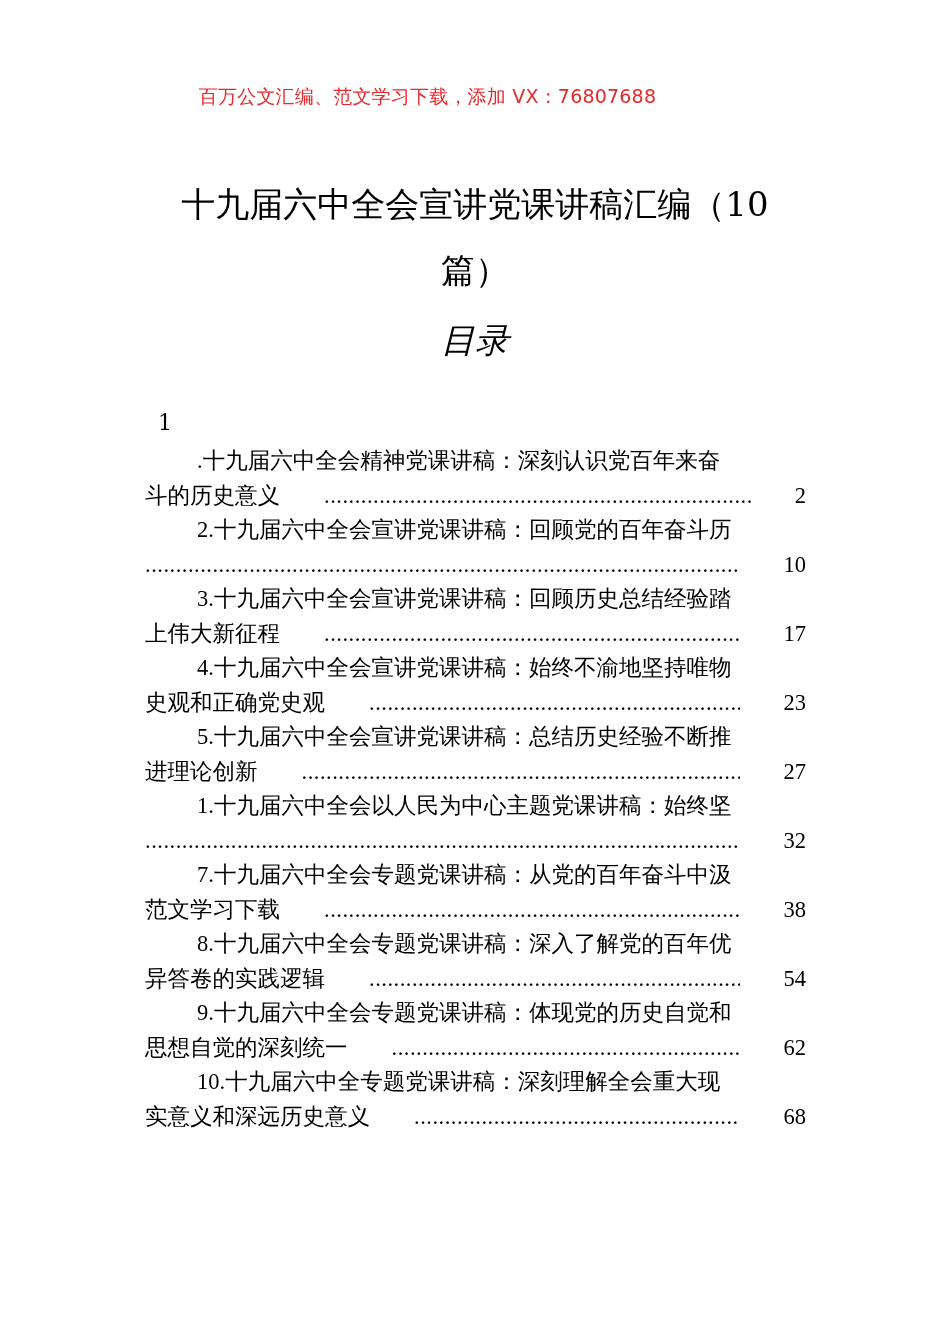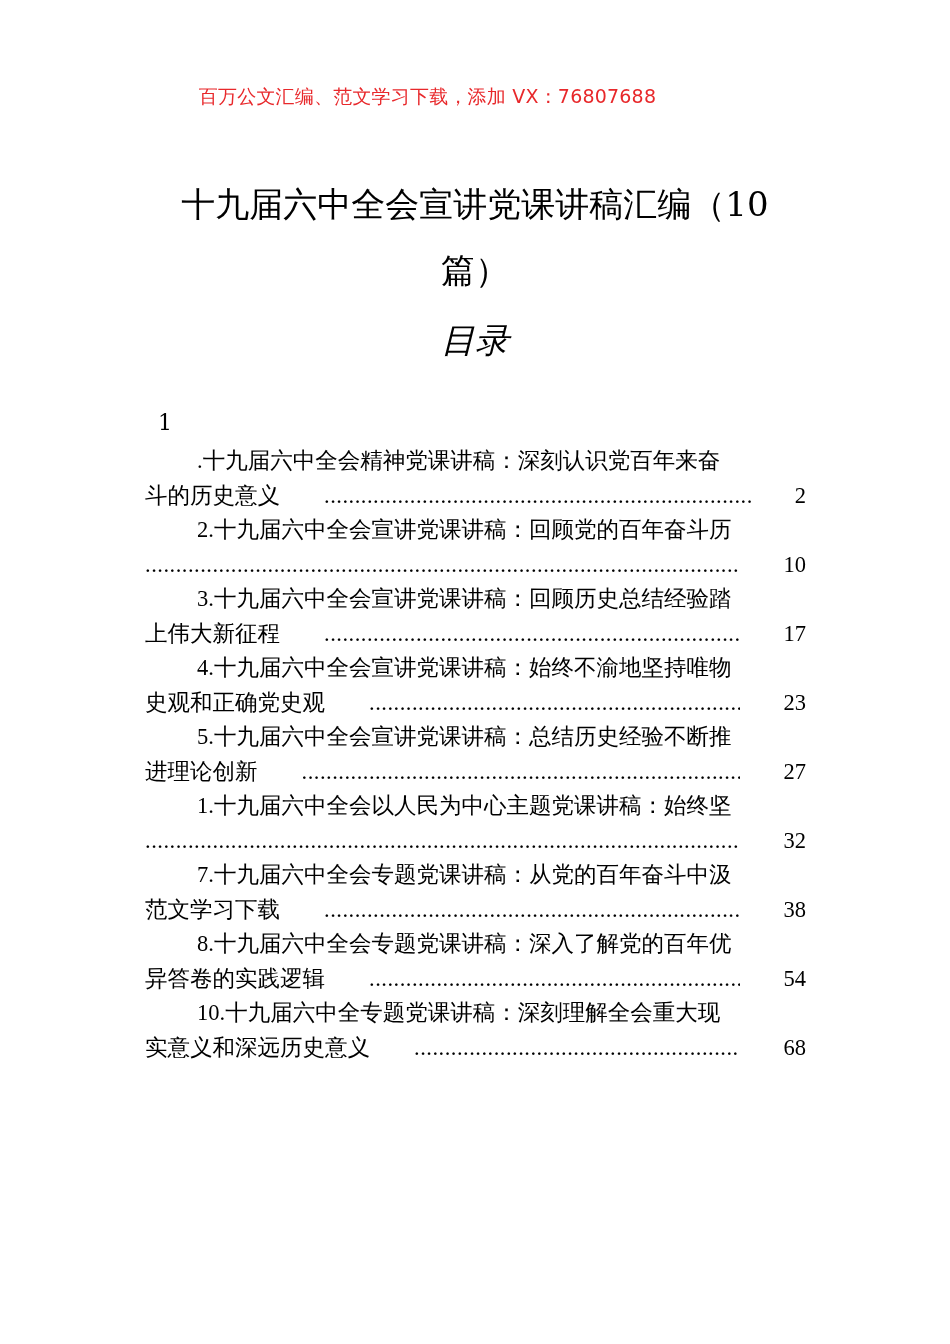--- a/index.html
+++ b/index.html
@@ -90,20 +90,28 @@
   </div>
   <div class="entry">
     <div class="line1">8.十九届六中全会专题党课讲稿：深入了解党的百年优</div>
     <div class="line2">
         <span>异答卷的实践逻辑</span>
         <span class="leader"></span>
         <span class="page">54</span>
       </div>
   </div>
   <div class="entry">
+    <div class="line1">9.十九届六中全会专题党课讲稿：体现党的历史自觉和</div>
+    <div class="line2">
+        <span>思想自觉的深刻统一</span>
+        <span class="leader"></span>
+        <span class="page">62</span>
+      </div>
+  </div>
+  <div class="entry">
     <div class="line1">10.十九届六中全专题党课讲稿：深刻理解全会重大现</div>
     <div class="line2">
         <span>实意义和深远历史意义</span>
         <span class="leader"></span>
         <span class="page">68</span>
       </div>
   </div>
 </div>
 
 </body></html>

